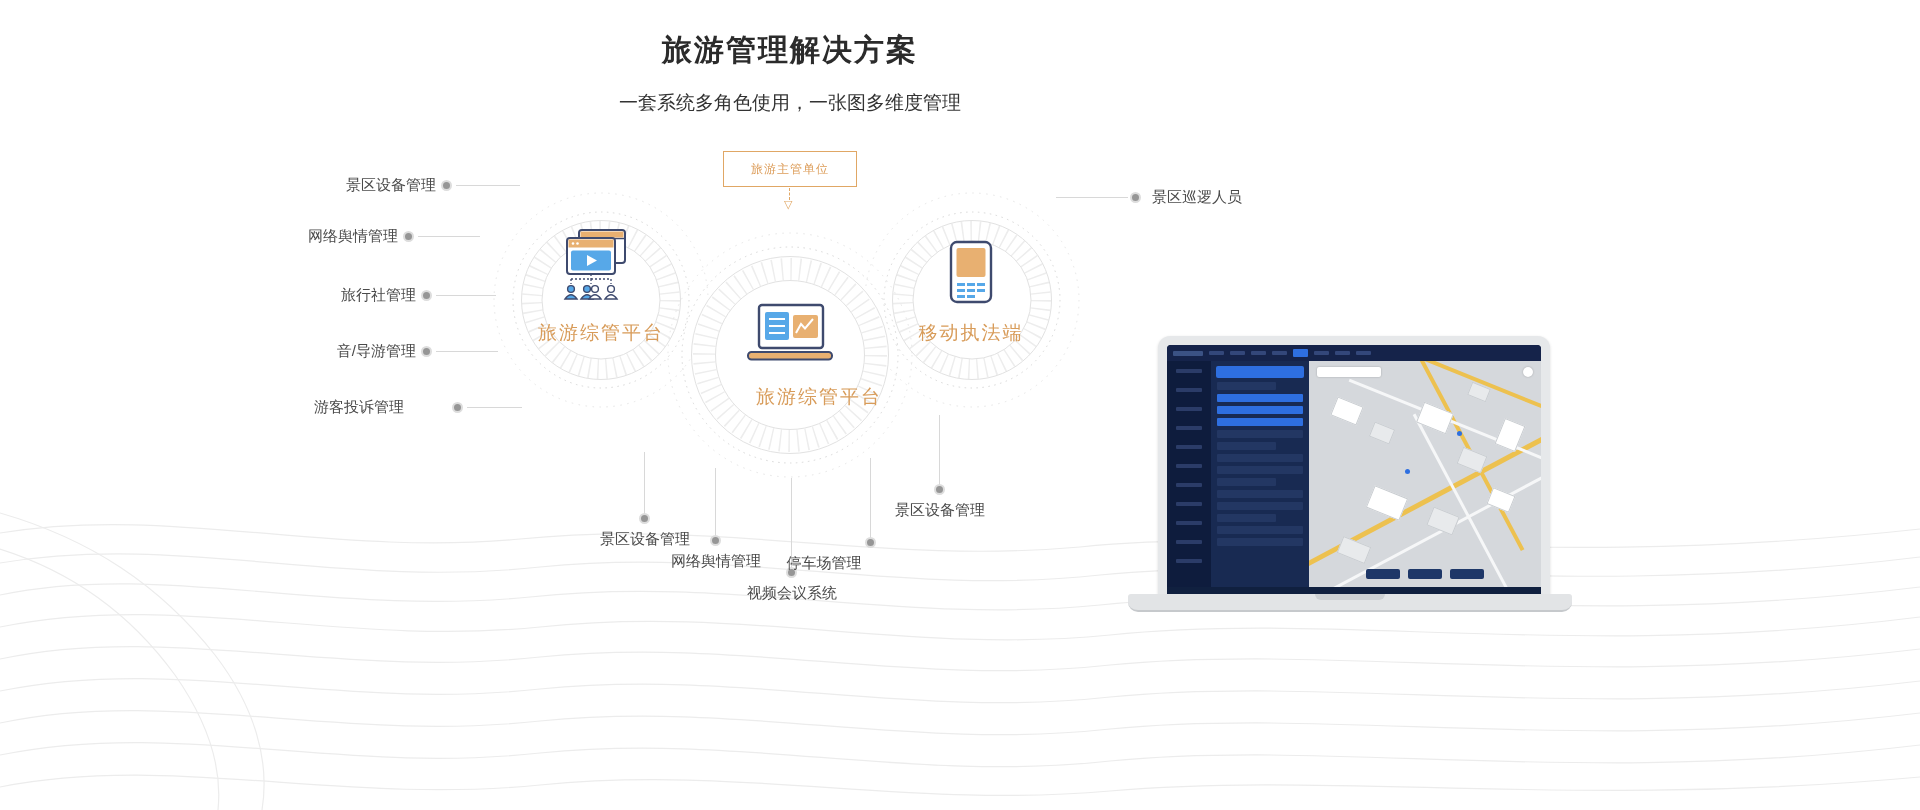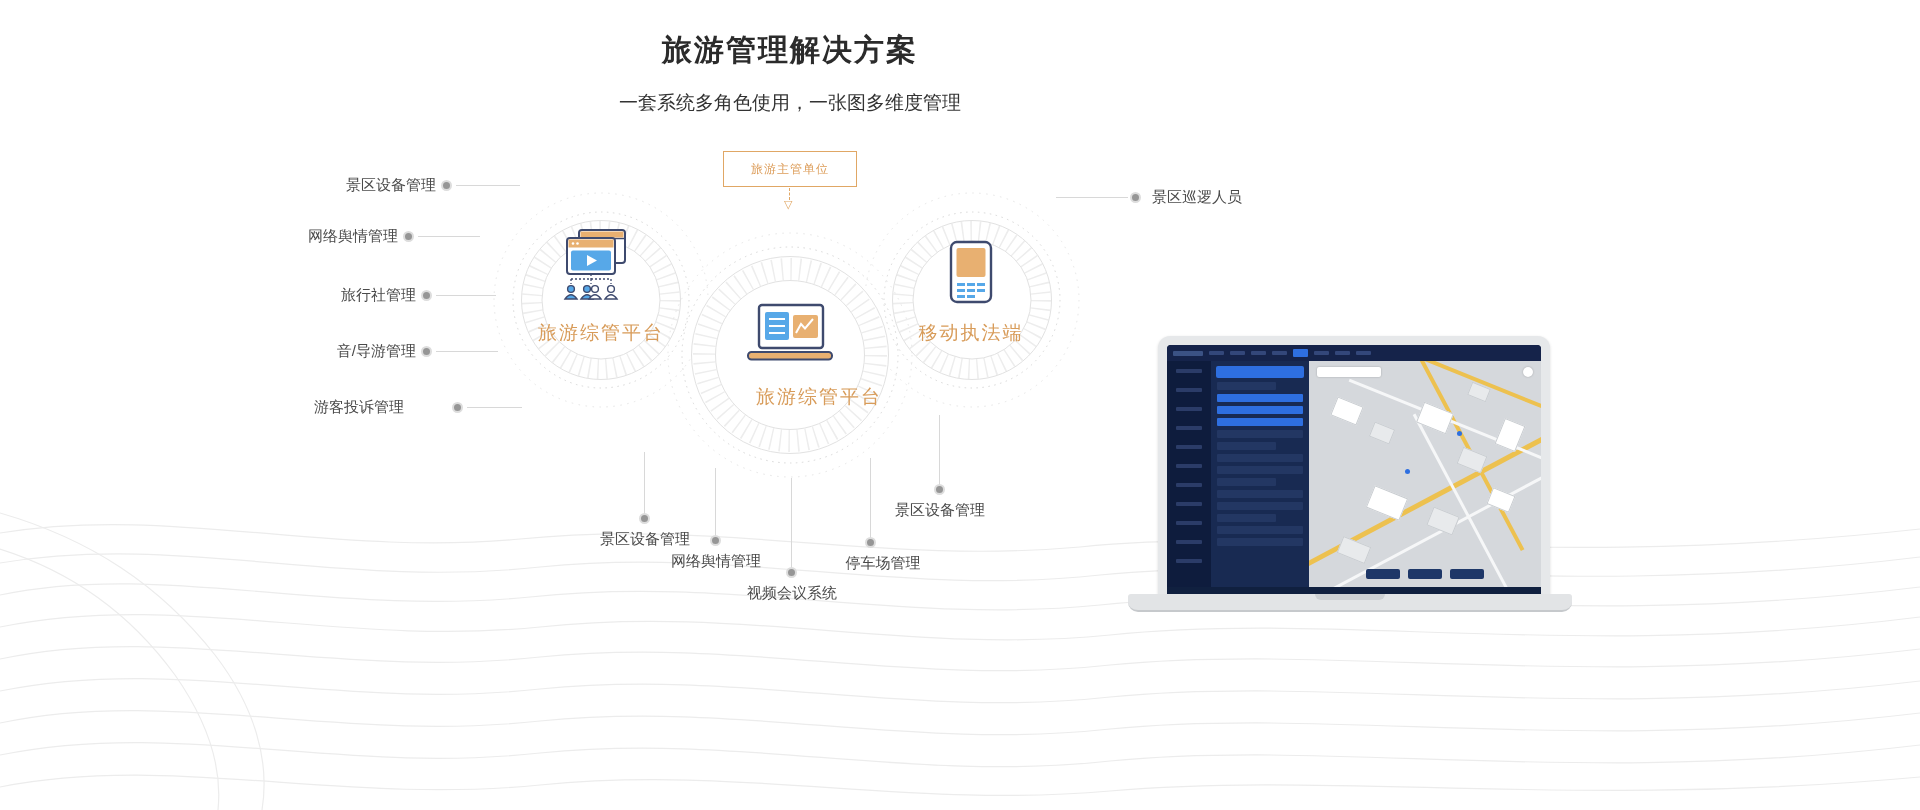--- a/index.html
+++ b/index.html
@@ -198,21 +198,21 @@
 <div class="abs vline" style="left:715px;top:468px;height:68px"></div>
 <div class="abs dot" style="left:710px;top:535px"></div>
 <div class="abs lbl c" style="left:656px;top:552px;width:120px">网络舆情管理</div>
 
 <div class="abs vline" style="left:791px;top:478px;height:90px"></div>
 <div class="abs dot" style="left:786px;top:567px"></div>
 <div class="abs lbl c" style="left:732px;top:584px;width:120px">视频会议系统</div>
 
 <div class="abs vline" style="left:870px;top:458px;height:80px"></div>
 <div class="abs dot" style="left:865px;top:537px"></div>
-<div class="abs lbl c" style="left:823px;top:554px;width:120px">停车场管理</div>
+<div class="abs lbl c" style="left:764px;top:554px;width:120px">停车场管理</div>
 
 <div class="abs vline" style="left:939px;top:415px;height:70px"></div>
 <div class="abs dot" style="left:934px;top:484px"></div>
 <div class="abs lbl c" style="left:880px;top:501px;width:120px">景区设备管理</div>
 
 <div class="abs laptop">
   <div class="laptop-screen">
     <div class="screen-inner">
       <div class="dash-top">
         <span class="logo-dash"></span>

